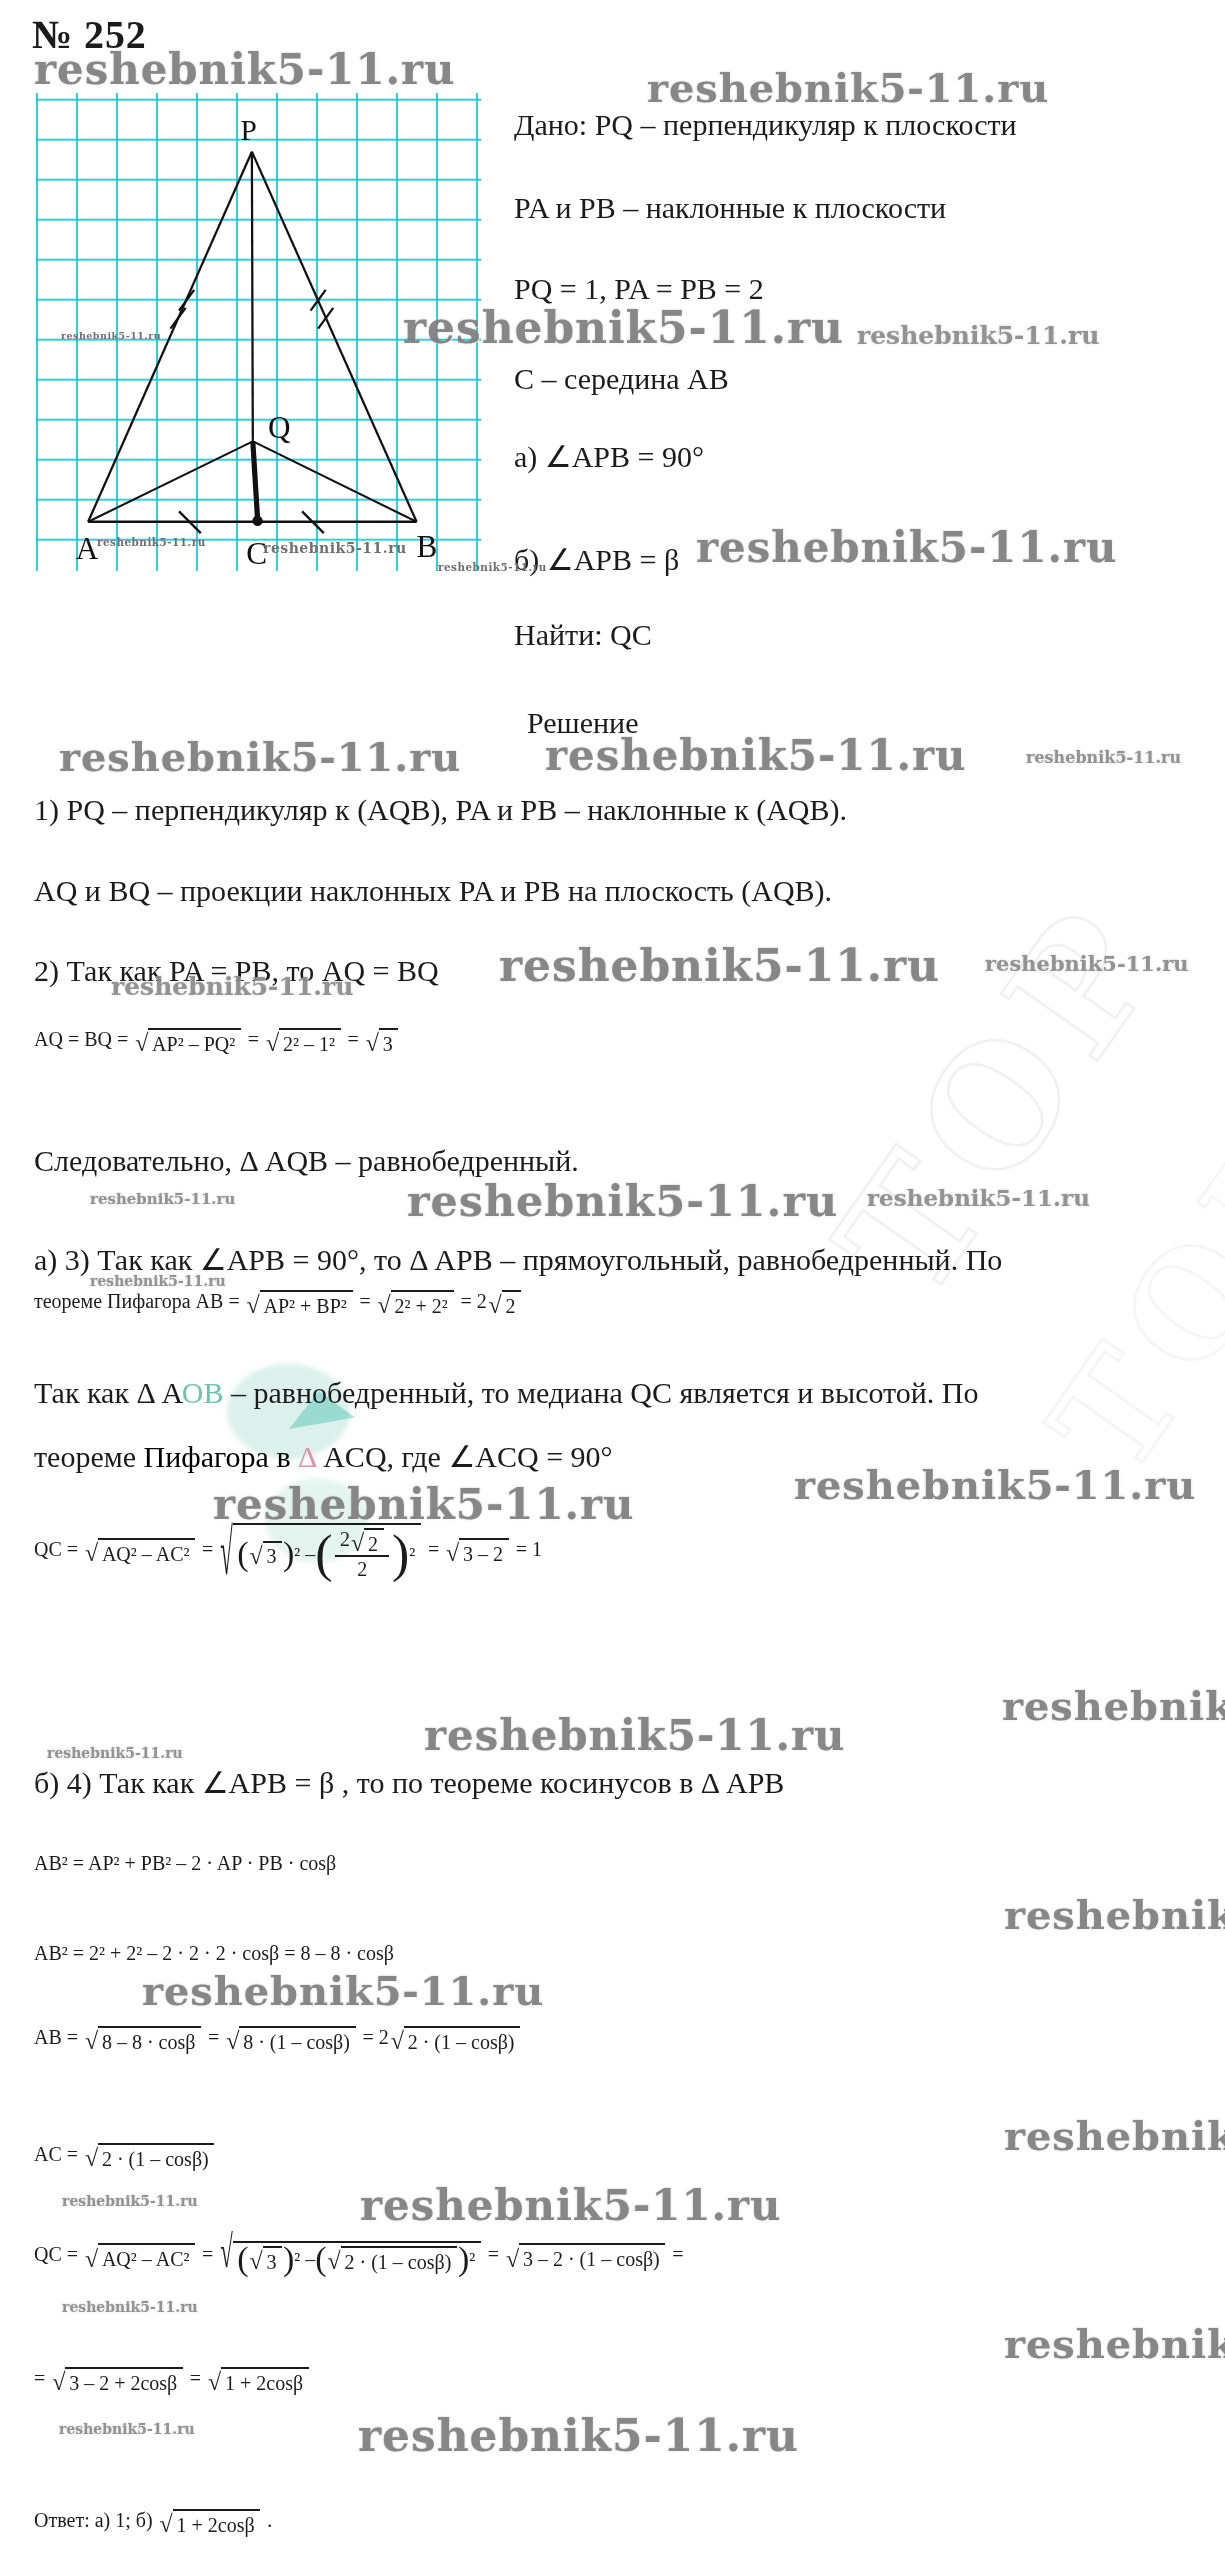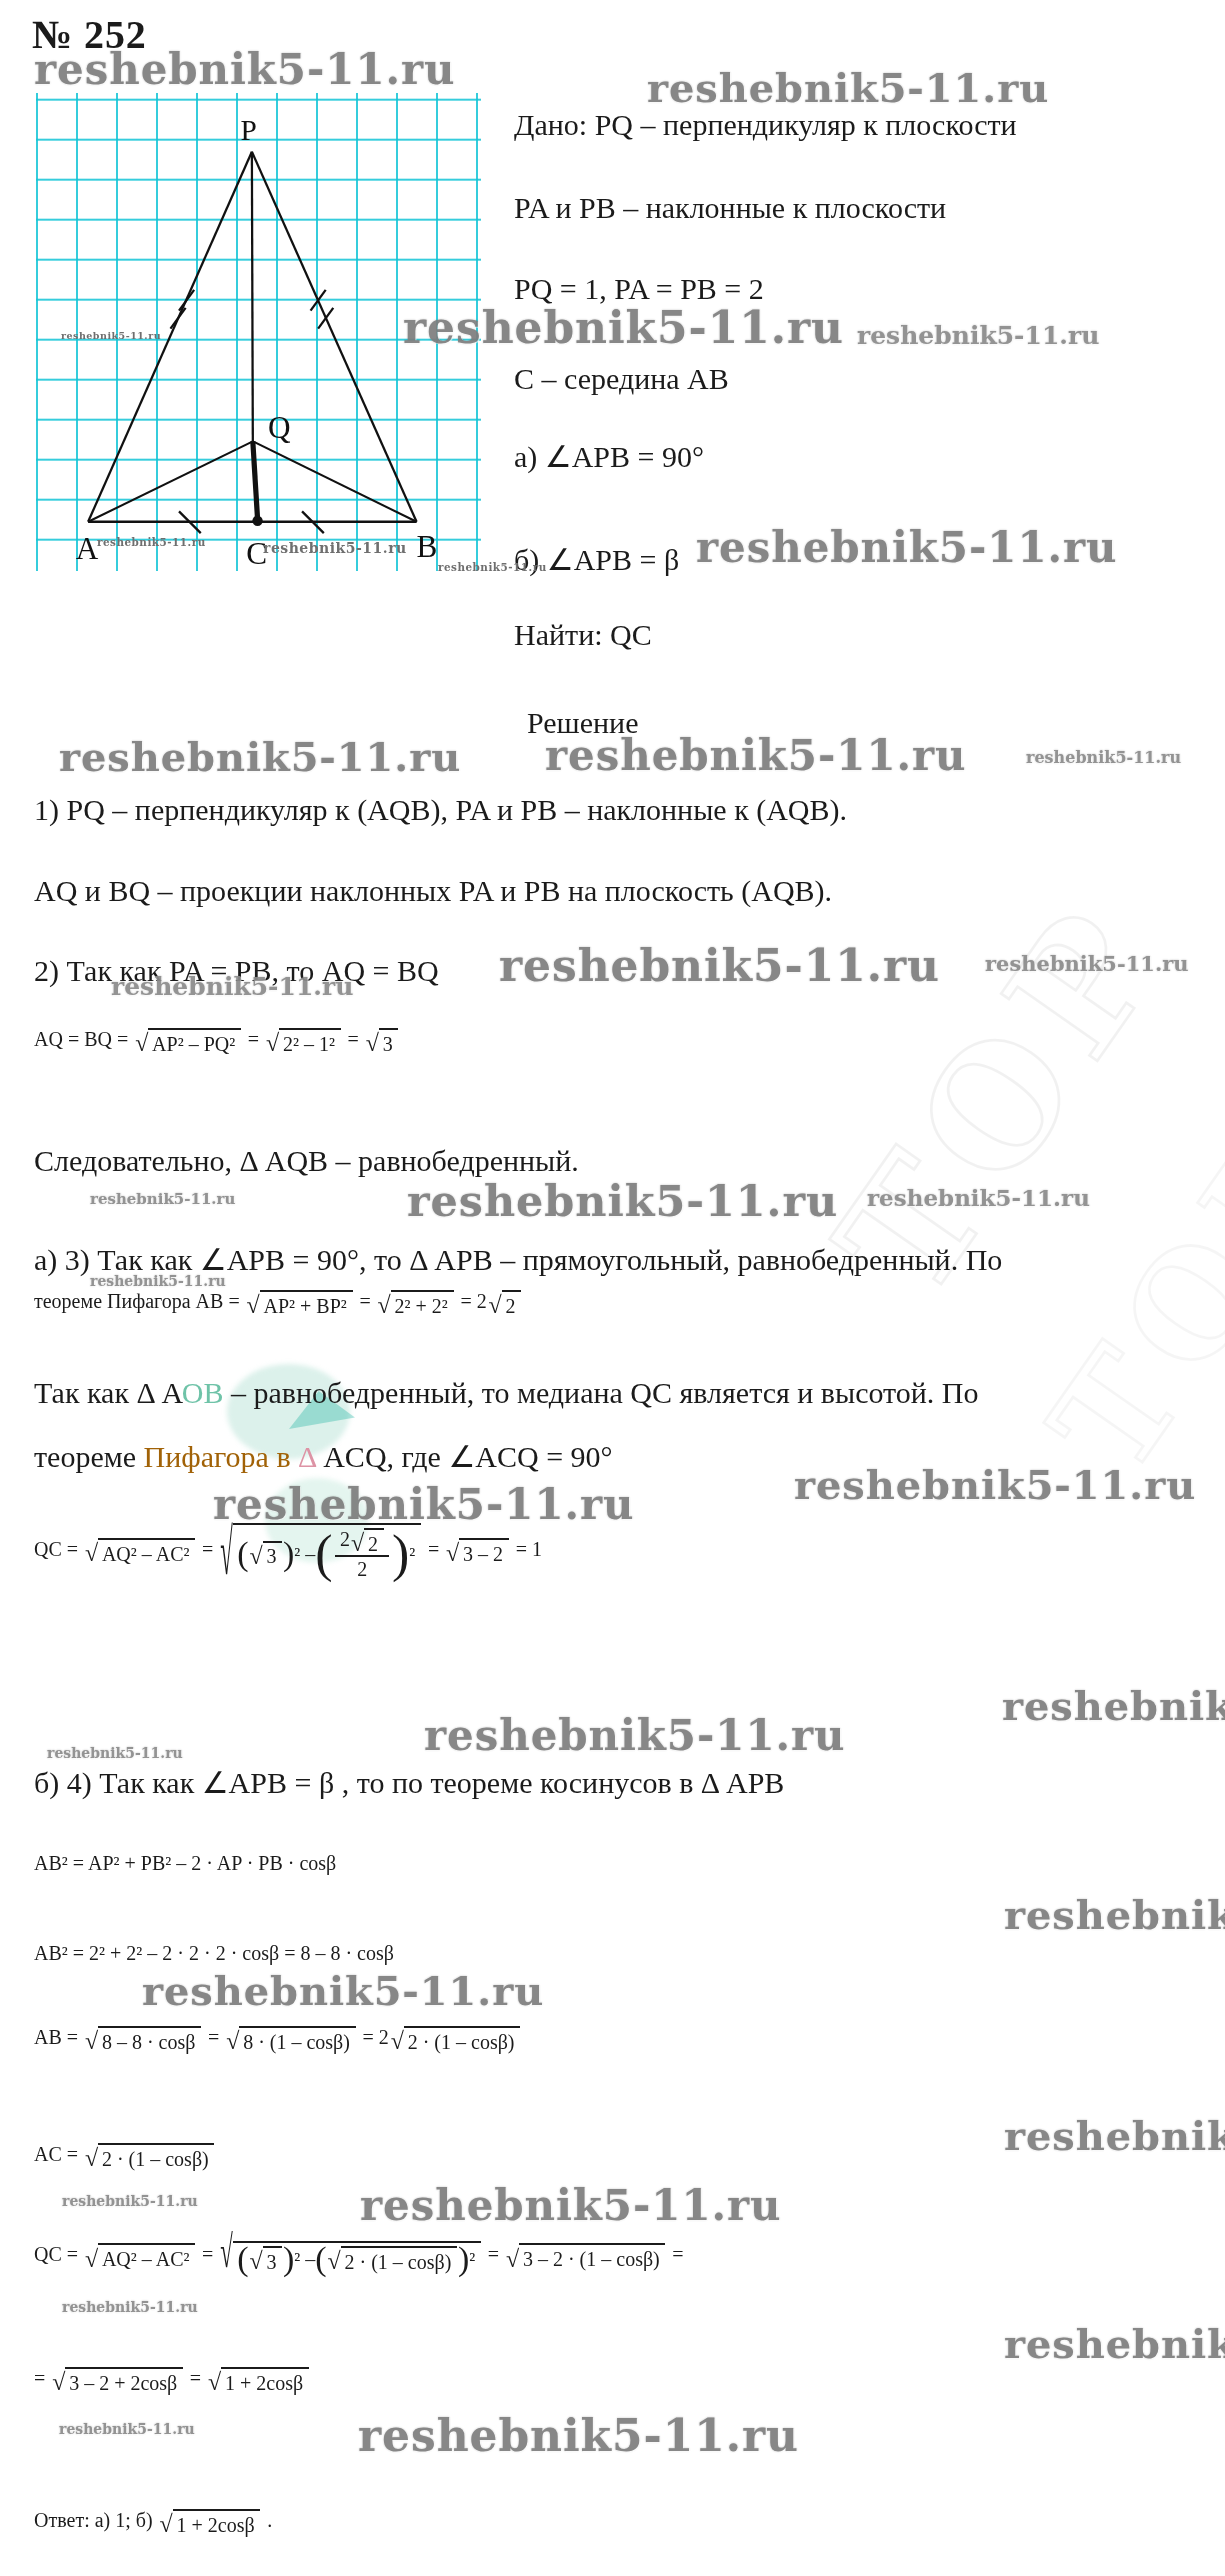--- a/index.html
+++ b/index.html
@@ -41,21 +41,21 @@
   .rad.tall2 > .rsign{transform:scaleY(1.9) scaleX(0.95);}
   .rad.tall3 > .rsign{transform:scaleY(2.7) scaleX(0.95);}
   .rad.tall2 > .rbody,.rad.tall3 > .rbody{display:inline-flex;align-items:center;}
   .frac{display:inline-flex;flex-direction:column;align-items:center;vertical-align:middle;
         line-height:1.1;margin:0 2.8px;}
   .frac .num{border-bottom:2.4px solid #1b1b1b;padding:0 4.7px 0.9px 4.7px;}
   .frac .den{padding-top:0.9px;}
   .bigp{font-size:1.7em;line-height:0.6;vertical-align:middle;font-weight:400;}
   .bigp.s2{font-size:2.6em;}
   .c-mint{color:#6fc3a8;}
-  .c-teal{color:#a16207;}
+  .c-teal{color:#000000;}
   .c-pink{color:#dd93a5;}
 </style>
 </head>
 <body>
 
 <div class="page" id="page">
 
   <div class="bgwm" style="left:786px;top:1004px;font-size:161px;">ТОР</div>
   <div class="bgwm" style="left:1004px;top:1213px;font-size:142px;-webkit-text-stroke:2.8px rgba(0,0,0,0.04);">ТОР</div>
   <div class="blob" style="left:227px;top:1364px;width:123px;height:95px;background:rgba(140,210,190,0.30);"></div>

